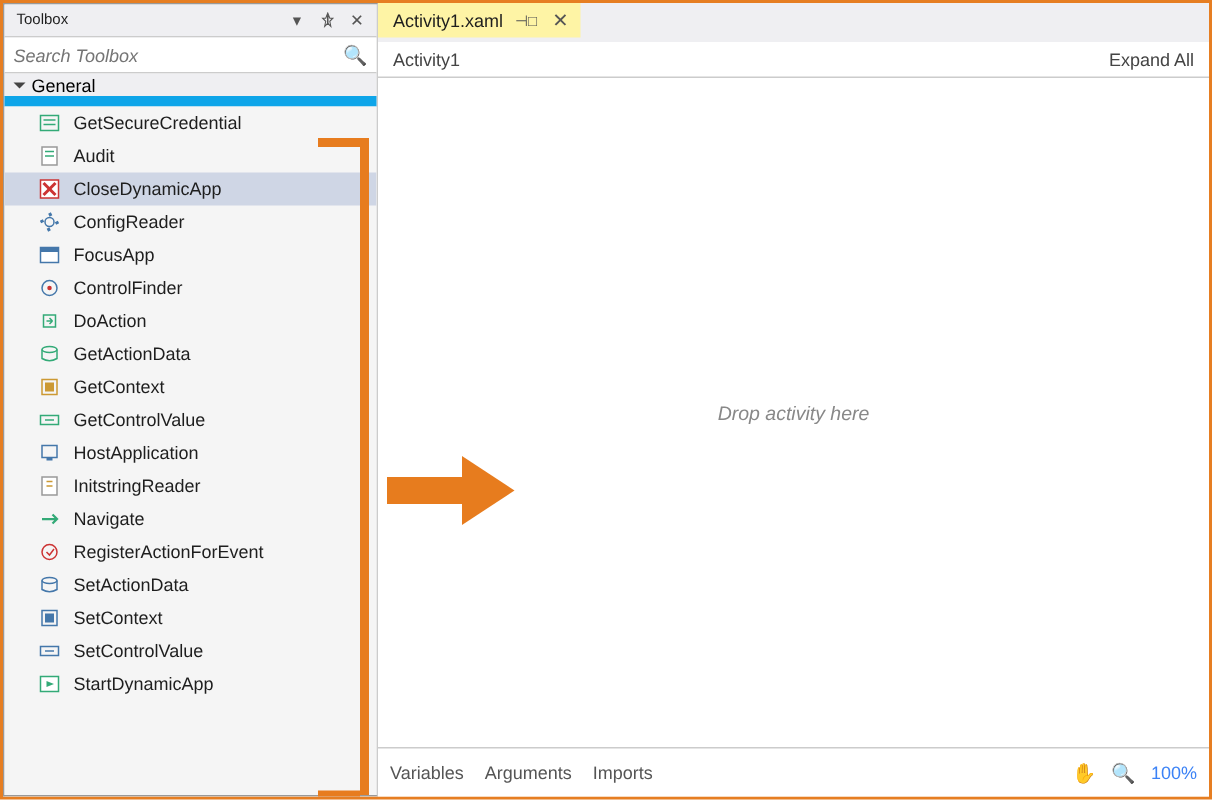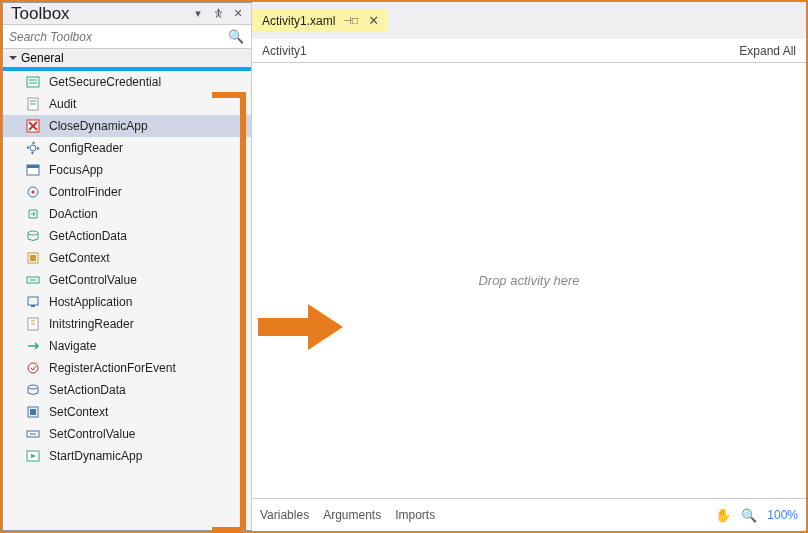--- a/index.html
+++ b/index.html
@@ -1,36 +1,36 @@
 <!DOCTYPE html>
 <html><head>
 <meta charset="utf-8">
 <style>
 * { margin: 0; padding: 0; box-sizing: border-box; font-family: "Segoe UI", Tahoma, sans-serif; font-size: 12px; }
 body { width: 808px; height: 533px; background: #fff; border: 2px solid #e67e22; position: relative; overflow: hidden; }
 .container { display: flex; height: 100%; }
 .toolbox-panel { width: 250px; height: 100%; border-right: 1px solid #ccc; border-left: 1px solid #999; border-top: 1px solid #999; border-bottom: 1px solid #999; display: flex; flex-direction: column; background: #eee; }
 .panel-title { background: #efeff2; height: 22px; display: flex; align-items: center; padding: 0 4px 0 8px; border-bottom: 1px solid #ccc; }
-.panel-title-text { flex: 1; color: #1e1e1e; font-size: 17px; }
+.panel-title-text { flex: 1; color: #1e1e1e; font-size: 10px; }
 .panel-title-icons { display: flex; gap: 2px; align-items: center; }
 .panel-icon-btn { width: 18px; height: 18px; display: flex; align-items: center; justify-content: center; color: #555; cursor: pointer; font-size: 11px; }
 .search-row { height: 24px; background: #fff; border-bottom: 1px solid #ccc; display: flex; align-items: center; padding: 0 6px; gap: 44px; }
 .search-input { flex: 1; border: none; outline: none; font-style: italic; color: #888; font-size: 12px; }
 .search-icon { color: #555; font-size: 13px; cursor: pointer; }
-.category-row { height: 22px; display: flex; align-items: center; padding-left: 4px; background: #efeff2; border-bottom: 4px solid #0ea5e9; cursor: pointer; }
+.category-row { height: 22px; display: flex; align-items: center; padding-left: 4px; background: #efeff2; border-bottom: 7px solid #0ea5e9; cursor: pointer; }
 .category-arrow { width: 12px; height: 12px; margin-right: 2px; display: flex; align-items: center; justify-content: center; }
 .item-list { flex: 1; background: #f5f5f5; overflow-y: auto; }
 .tool-item { height: 22px; display: flex; align-items: center; padding-left: 22px; cursor: pointer; }
 .tool-item.selected { background: #cfd6e5; }
 .tool-icon { width: 16px; height: 16px; margin-right: 8px; flex-shrink: 0; display: flex; align-items: center; justify-content: center; }
 .tool-icon svg { width: 14px; height: 14px; }
 .tool-label { color: #1e1e1e; }
 
 .editor-panel { flex: 1; display: flex; flex-direction: column; background: #fff; position: relative; }
-.tab-row { height: 37px; background: #efeff2; display: flex; align-items: center; }
+.tab-row { height: 26px; background: #efeff2; display: flex; align-items: flex-start; }
 .tab { height: 23px; background: #fef4a5; display: flex; align-items: center; padding: 0 6px 0 10px; gap: 8px; color: #1e1e1e; }
 .tab-pin { color: #555; font-size: 10px; cursor: pointer; }
 .tab-close { color: #555; font-size: 13px; cursor: pointer; padding: 0 2px; }
 .breadcrumb-row { height: 24px; border-bottom: 1px solid #ccc; display: flex; align-items: center; padding: 0 10px; justify-content: space-between; background: #fff; }
 .breadcrumb-text { color: #444; }
 .expand-all { color: #444; cursor: pointer; }
 .design-surface { flex: 1; background: #fff; display: flex; align-items: center; justify-content: center; position: relative; }
 .drop-hint { font-style: italic; color: #888; font-size: 13px; }
 .bottom-bar { height: 24px; border-top: 1px solid #ccc; display: flex; align-items: center; padding: 16px 8px; gap: 14px; background: #fff; color: #444; }
 .bottom-tab { cursor: pointer; color: #555; }

